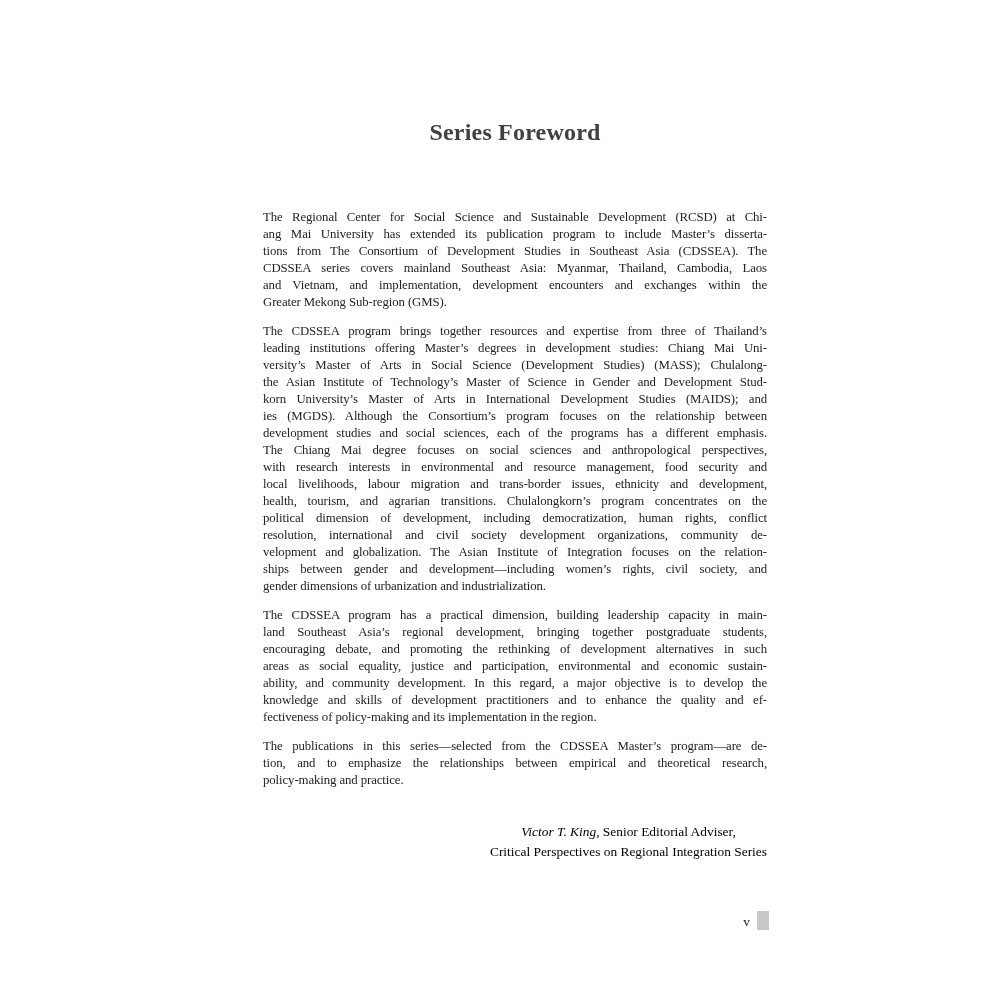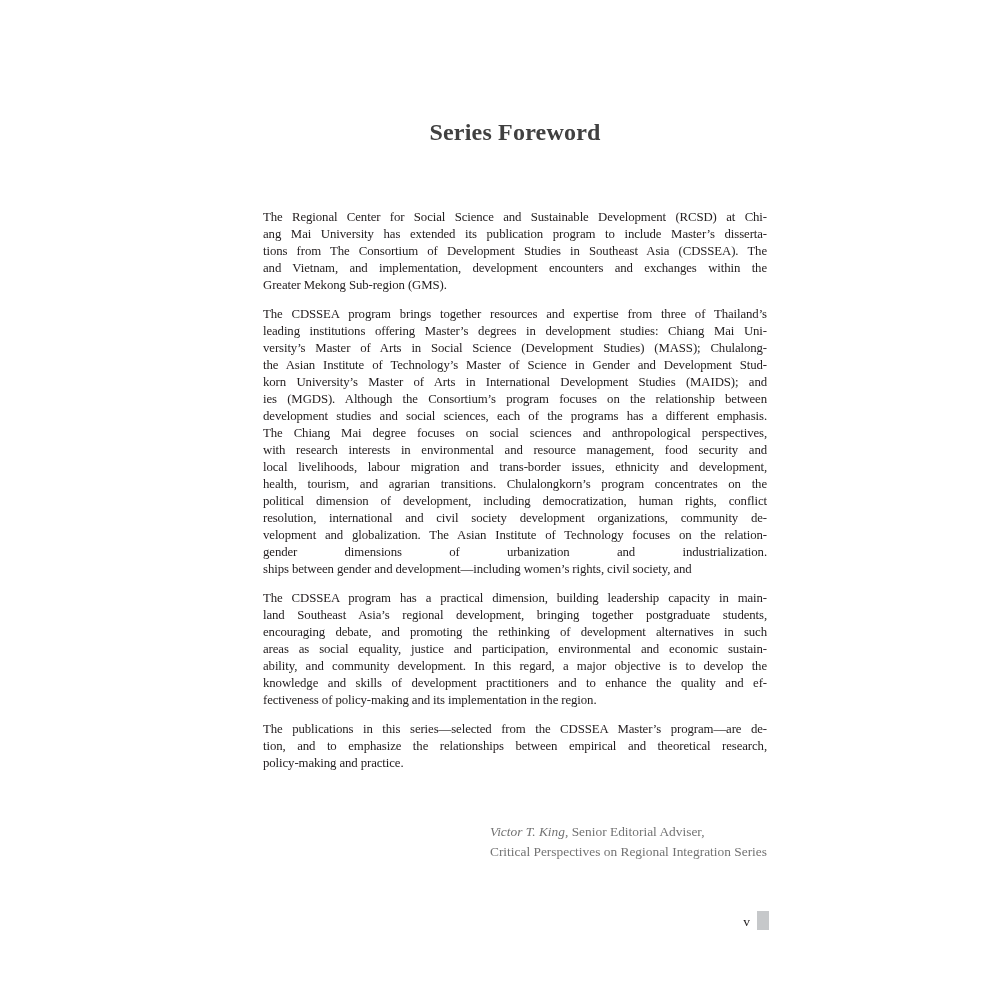--- a/index.html
+++ b/index.html
@@ -37,24 +37,24 @@
   .para:last-child { margin-bottom: 13px; }
   .bline {
     text-align: justify;
     text-align-last: justify;
   }
   .para .bline:last-child { text-align-last: left; }
   .signature {
     position: absolute;
     top: 822px;
     right: 233px;
-    text-align: left;
+    text-align: center;
     font-size: 13.4px;
     line-height: 20px;
-    color: #737373;
+    color: #000000;
   }
   .italic { font-style: italic; }
   .footer {
     position: absolute;
     top: 912px;
     left: 263px;
     width: 506px;
     text-align: right;
     font-size: 13.5px;
     line-height: 19px;
@@ -78,40 +78,41 @@
 
 <div class="page">
 
   <h1 class="title">Series Foreword</h1>
 
   <div class="textblock" id="foreword-body">
       <div class="para">
         <div class="bline">The Regional Center for Social Science and Sustainable Development (RCSD) at Chi-</div>
         <div class="bline">ang Mai University has extended its publication program to include Master’s disserta-</div>
         <div class="bline">tions from The Consortium of Development Studies in Southeast Asia (CDSSEA). The</div>
+        <div class="bline">CDSSEA series covers mainland Southeast Asia: Myanmar, Thailand, Cambodia, Laos</div>
         <div class="bline">and Vietnam, and implementation, development encounters and exchanges within the</div>
         <div class="bline">Greater Mekong Sub-region (GMS).</div>
       </div>
       <div class="para">
         <div class="bline">The CDSSEA program brings together resources and expertise from three of Thailand’s</div>
         <div class="bline">leading institutions offering Master’s degrees in development studies: Chiang Mai Uni-</div>
         <div class="bline">versity’s Master of Arts in Social Science (Development Studies) (MASS); Chulalong-</div>
         <div class="bline">the Asian Institute of Technology’s Master of Science in Gender and Development Stud-</div>
         <div class="bline">korn University’s Master of Arts in International Development Studies (MAIDS); and</div>
         <div class="bline">ies (MGDS). Although the Consortium’s program focuses on the relationship between</div>
         <div class="bline">development studies and social sciences, each of the programs has a different emphasis.</div>
         <div class="bline">The Chiang Mai degree focuses on social sciences and anthropological perspectives,</div>
         <div class="bline">with research interests in environmental and resource management, food security and</div>
         <div class="bline">local livelihoods, labour migration and trans-border issues, ethnicity and development,</div>
         <div class="bline">health, tourism, and agrarian transitions. Chulalongkorn’s program concentrates on the</div>
         <div class="bline">political dimension of development, including democratization, human rights, conflict</div>
         <div class="bline">resolution, international and civil society development organizations, community de-</div>
-        <div class="bline">velopment and globalization. The Asian Institute of Technology focuses on the relation-</div>
+        <div class="bline">velopment and globalization. The Asian Institute of Integration focuses on the relation-</div>
+        <div class="bline">ships between gender and development—including women’s rights, civil society, and</div>
         <div class="bline">gender dimensions of urbanization and industrialization.</div>
-        <div class="bline">ships between gender and development—including women’s rights, civil society, and</div>
       </div>
       <div class="para">
         <div class="bline">The CDSSEA program has a practical dimension, building leadership capacity in main-</div>
         <div class="bline">land Southeast Asia’s regional development, bringing together postgraduate students,</div>
         <div class="bline">encouraging debate, and promoting the rethinking of development alternatives in such</div>
         <div class="bline">areas as social equality, justice and participation, environmental and economic sustain-</div>
         <div class="bline">ability, and community development. In this regard, a major objective is to develop the</div>
         <div class="bline">knowledge and skills of development practitioners and to enhance the quality and ef-</div>
         <div class="bline">fectiveness of policy-making and its implementation in the region.</div>
       </div>

